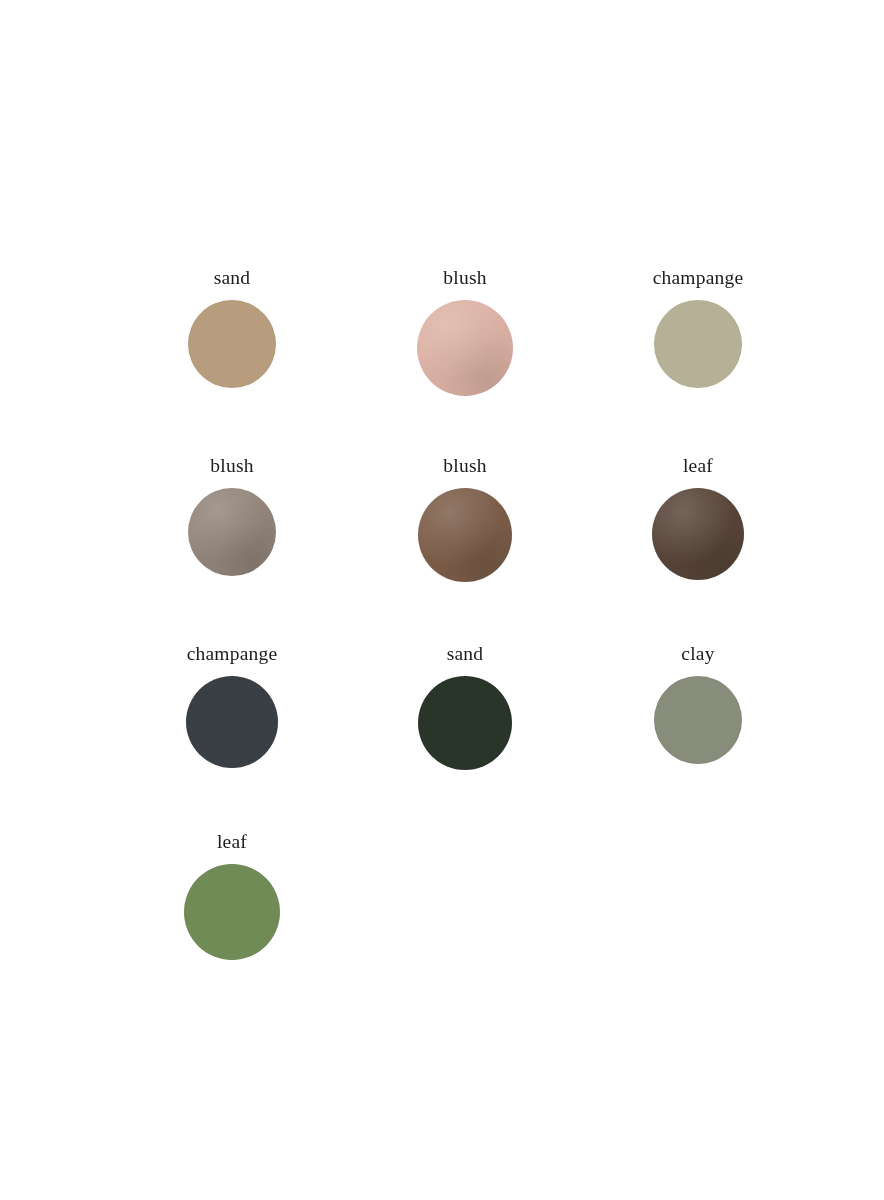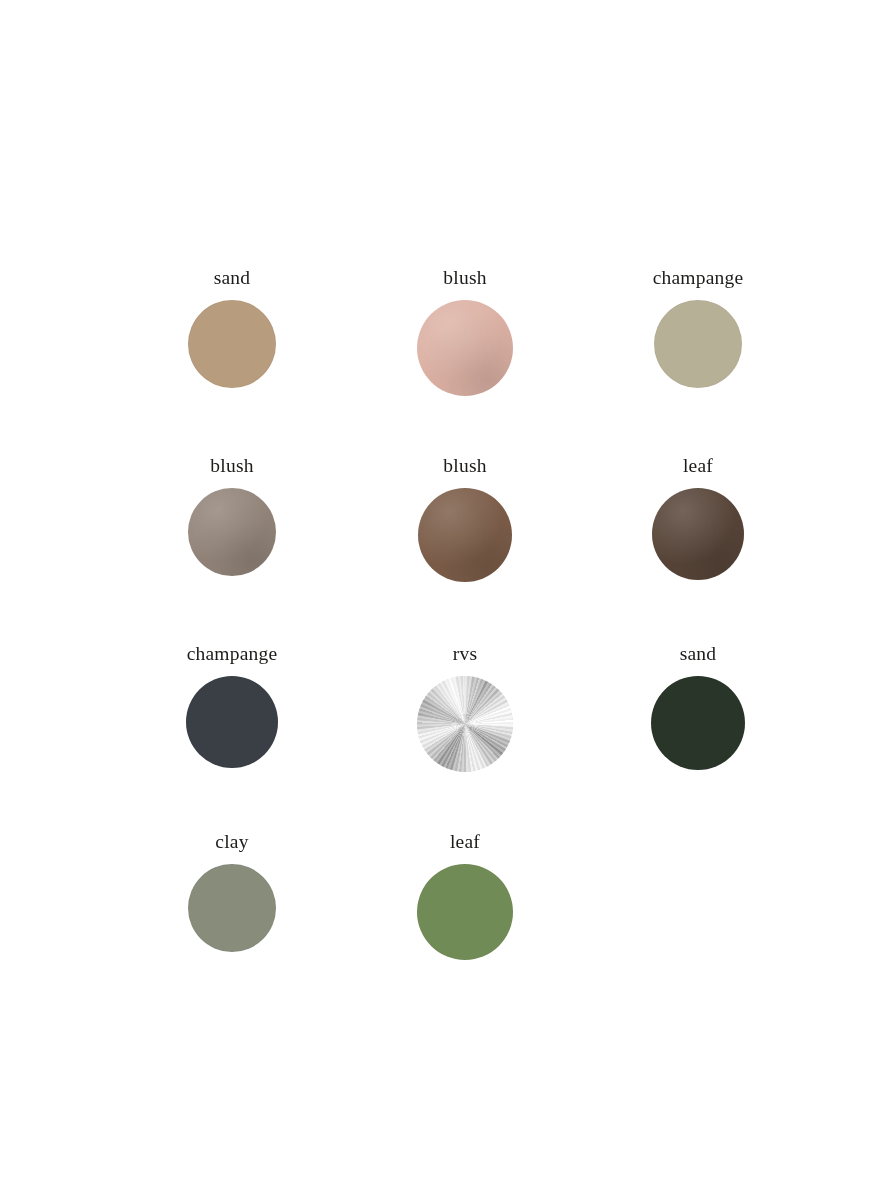--- a/index.html
+++ b/index.html
@@ -151,24 +151,20 @@
       <div class="swatch-disc" style="width: 94px; height: 94px; background: rgb(124, 93, 73);"></div>
     </div>
     <div class="swatch-cell finish-satin">
       <div class="swatch-label">leaf</div>
       <div class="swatch-disc" style="width: 92px; height: 92px; background: rgb(88, 69, 57);"></div>
     </div>
     <div class="swatch-cell finish-matte">
       <div class="swatch-label">champange</div>
       <div class="swatch-disc" style="width: 92px; height: 92px; background: rgb(58, 62, 69);"></div>
     </div>
-    <div class="swatch-cell finish-brushed">
-      <div class="swatch-label">rvs</div>
-      <div class="swatch-disc" style="width: 96px; height: 96px;"></div>
-    </div>
     <div class="swatch-cell finish-matte">
       <div class="swatch-label">sand</div>
       <div class="swatch-disc" style="width: 94px; height: 94px; background: rgb(42, 53, 41);"></div>
     </div>
     <div class="swatch-cell finish-matte">
       <div class="swatch-label">clay</div>
       <div class="swatch-disc" style="width: 88px; height: 88px; background: rgb(136, 140, 123);"></div>
     </div>
     <div class="swatch-cell finish-matte">
       <div class="swatch-label">leaf</div>

